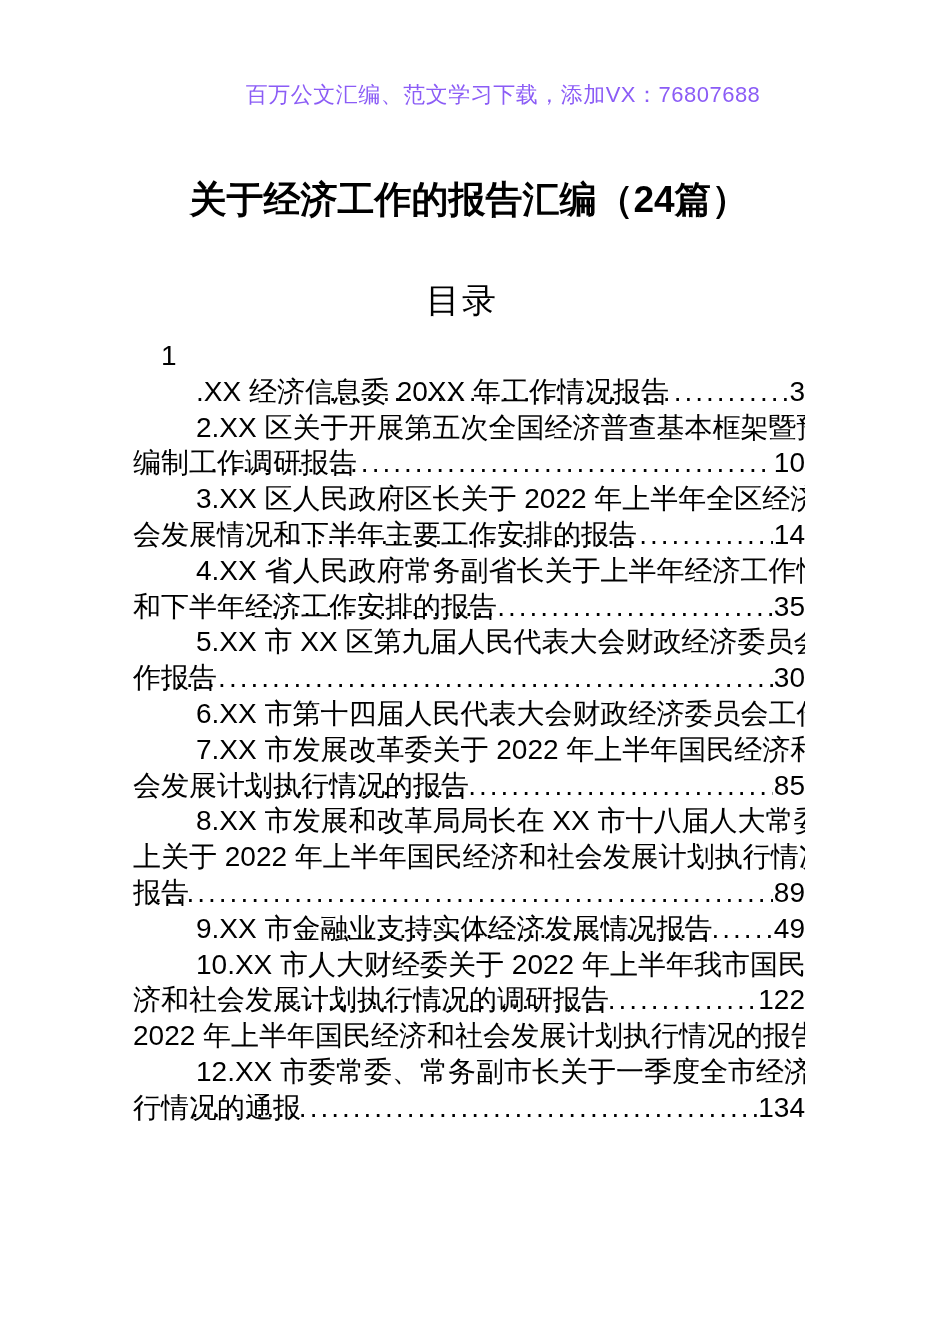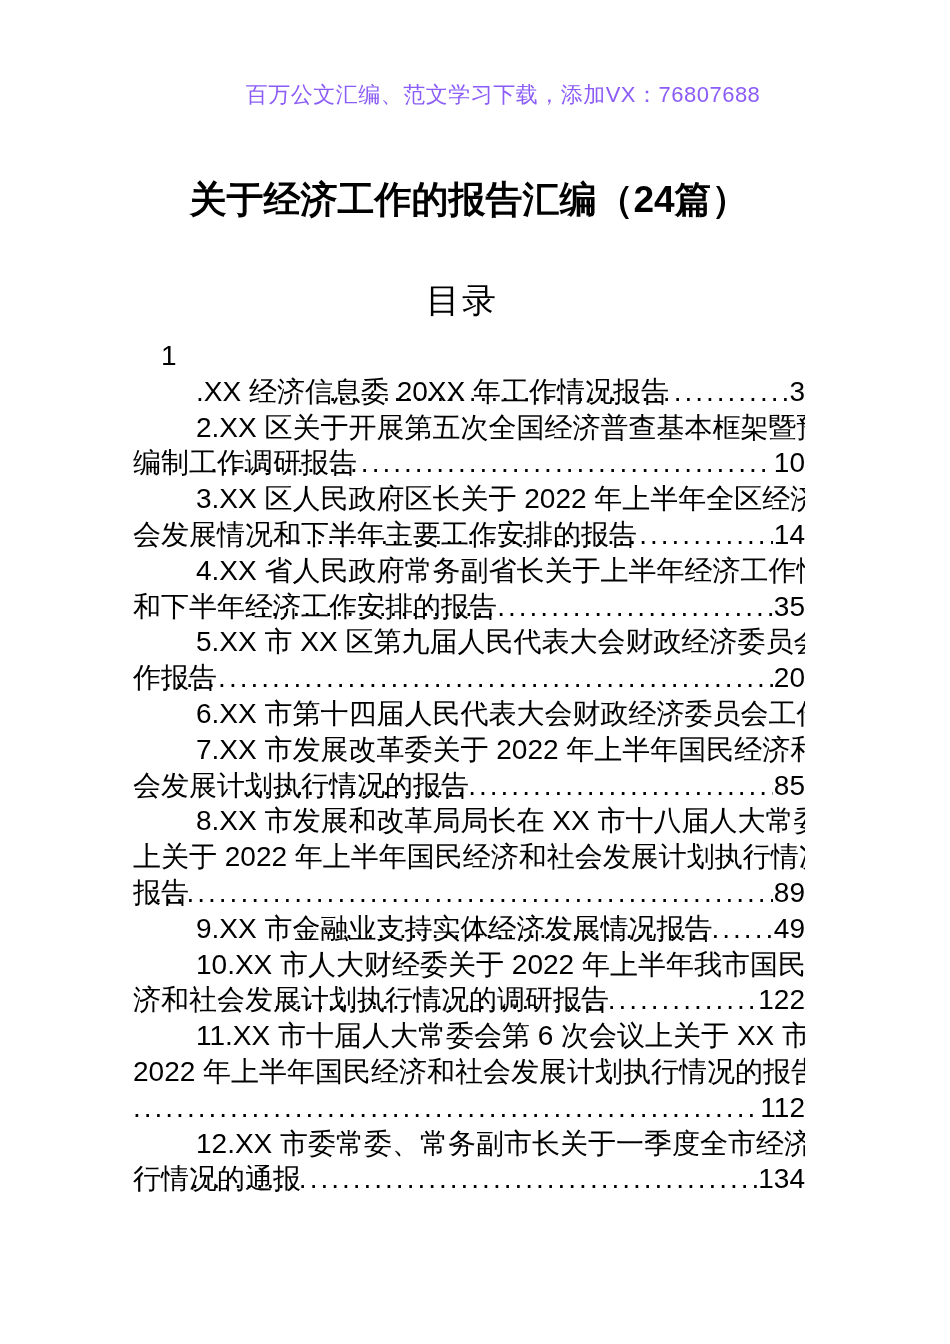--- a/index.html
+++ b/index.html
@@ -134,21 +134,21 @@
     <span class="dots"></span>
     <span class="page-num">35</span>
   </div>
       <div class="toc-line ind2 fill">
     <span class="t">5.XX 市 XX 区第九届人民代表大会财政经济委员会工</span>
 
   </div>
       <div class="toc-line">
     <span class="t">作报告</span>
     <span class="dots"></span>
-    <span class="page-num">20</span>
+    <span class="page-num">30</span>
   </div>
       <div class="toc-line ind2 fill">
     <span class="t">6.XX 市第十四届人民代表大会财政经济委员会工作报</span>
 
   </div>
       <div class="toc-line ind2 fill">
     <span class="t">7.XX 市发展改革委关于 2022 年上半年国民经济和社</span>
 
   </div>
       <div class="toc-line">
@@ -176,33 +176,24 @@
   </div>
       <div class="toc-line ind2 fill">
     <span class="t">10.XX 市人大财经委关于 2022 年上半年我市国民经</span>
 
   </div>
       <div class="toc-line">
     <span class="t">济和社会发展计划执行情况的调研报告</span>
     <span class="dots"></span>
     <span class="page-num">122</span>
   </div>
-      <div class="toc-line ind2 fill">
-    <span class="t">11.XX 市十届人大常委会第 6 次会议上关于 XX 市</span>
-
-  </div>
       <div class="toc-line fill">
     <span class="t">2022 年上半年国民经济和社会发展计划执行情况的报告</span>
 
   </div>
-      <div class="toc-line">
-    <span class="t"></span>
-    <span class="dots"></span>
-    <span class="page-num">112</span>
-  </div>
       <div class="toc-line ind2 fill">
     <span class="t">12.XX 市委常委、常务副市长关于一季度全市经济运</span>
 
   </div>
       <div class="toc-line">
     <span class="t">行情况的通报</span>
     <span class="dots"></span>
     <span class="page-num">134</span>
   </div>
     </div>

